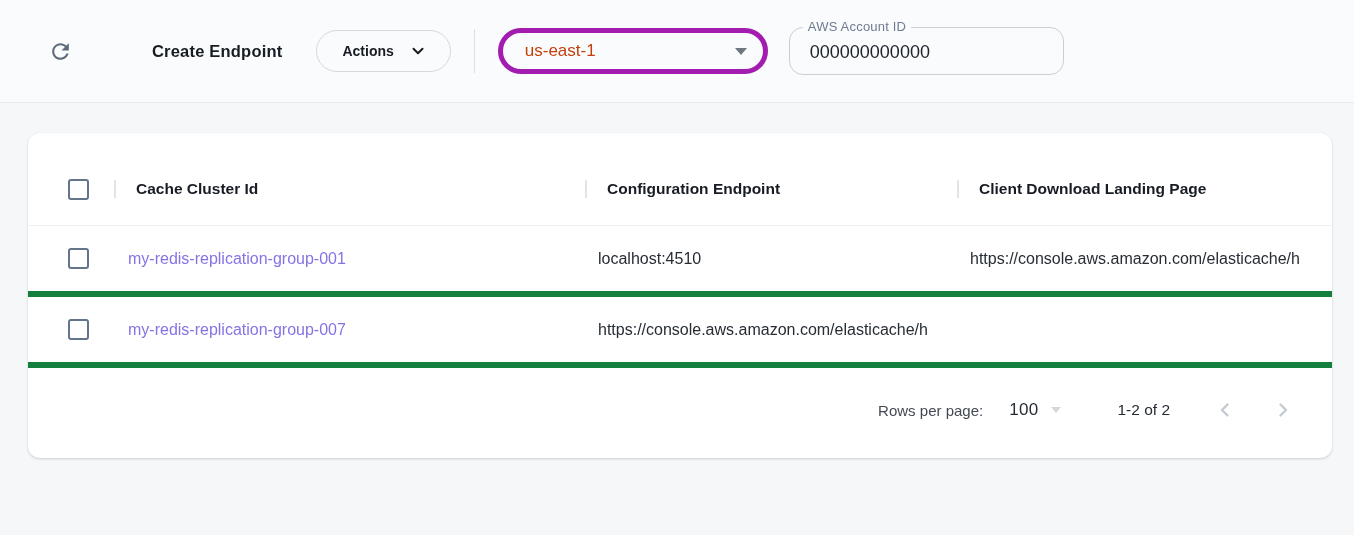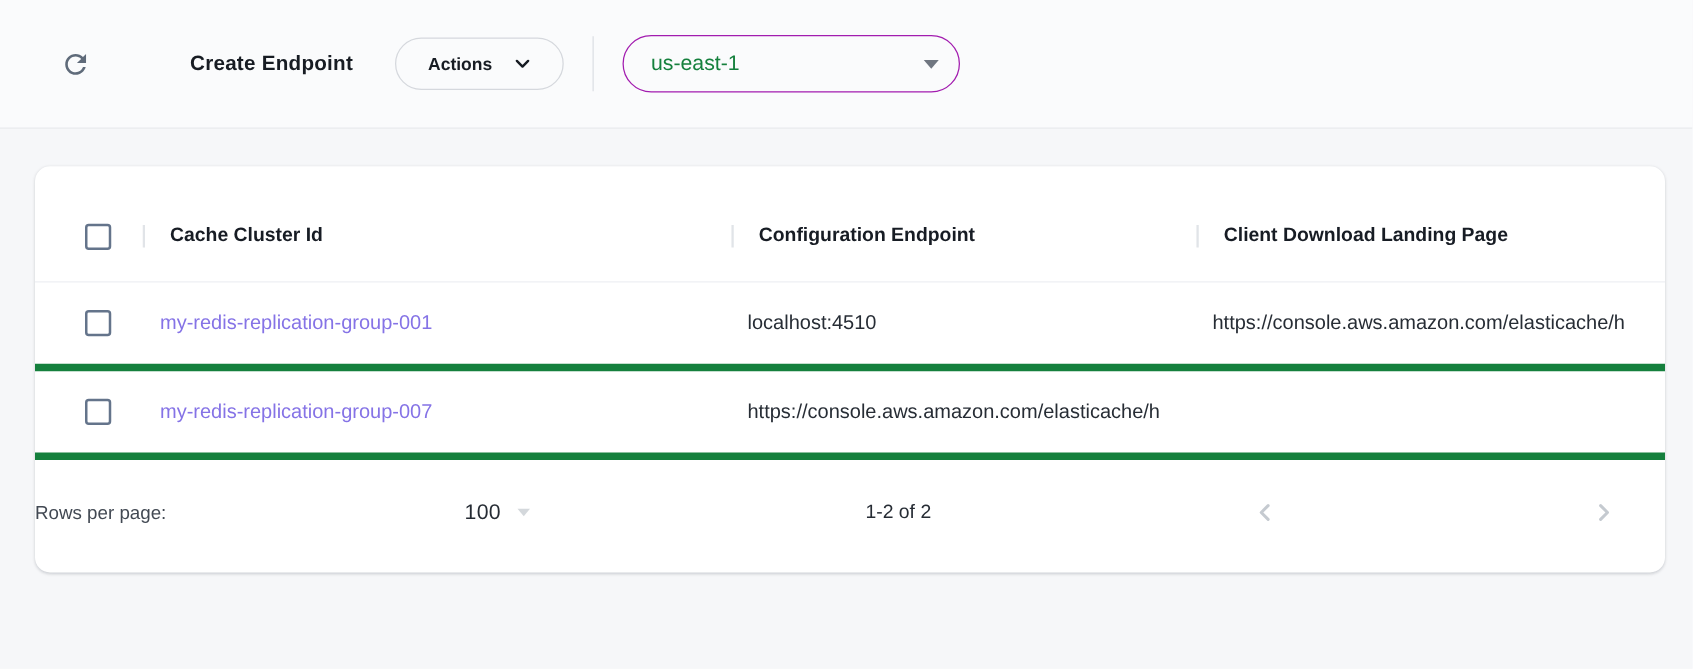--- a/index.html
+++ b/index.html
@@ -50,26 +50,26 @@
     font-size: 14px; font-weight: 600; color: #171c23;
     cursor: pointer;
   }
   .v-divider {
     width: 1px; height: 44px;
     background: #dcdfe3;
     margin: 0 23px;
   }
   .region-select {
     width: 270px; height: 46px;
-    border: 1px solid #a21caf;
+    border: 5px solid #a21caf;
     border-radius: 23px;
     background: transparent;
     display: flex; align-items: center; justify-content: space-between;
     padding: 0 16px 0 22px;
-    font-size: 17px; color: #15803d;
+    font-size: 17px; color: #c2410c;
     cursor: pointer;
   }
   .caret-down {
     width: 0; height: 0;
     border-left: 6px solid transparent;
     border-right: 6px solid transparent;
     border-top: 7px solid #6f7680;
   }
   .account-field {
     position: relative;
@@ -158,21 +158,21 @@
     color: #8573e6;
     text-decoration: none;
     cursor: pointer;
   }
 
   
   .grid-footer {
     height: 84px;
     display: flex;
     align-items: center;
-    justify-content: space-between;
+    justify-content: flex-end;
     padding-right: 36px;
   }
   .rpp-label { font-size: 15px; color: #424953; }
   .rpp-select {
     margin-left: 26px;
     display: flex; align-items: center;
     background: none; border: none; cursor: pointer;
     font-family: inherit;
   }
   .rpp-value { font-size: 17px; color: #262c34; letter-spacing: .3px; }
@@ -216,20 +216,24 @@
     </span>
   </button>
 
   <div class="v-divider"></div>
 
   <div class="region-select">
     <span>us-east-1</span>
     <span class="caret-down"></span>
   </div>
 
+  <div class="account-field">
+    <span class="account-label">AWS Account ID</span>
+    <input class="account-value" value="000000000000" style="">
+  </div>
 </div>
 
 <div class="card">
 
   <div class="grid-row grid-header">
     <div class="check-cell">
       <div class="checkbox"></div>
     </div>
     <div class="head-cell">Cache Cluster Id</div>
     <div class="head-cell">Configuration Endpoint</div>

